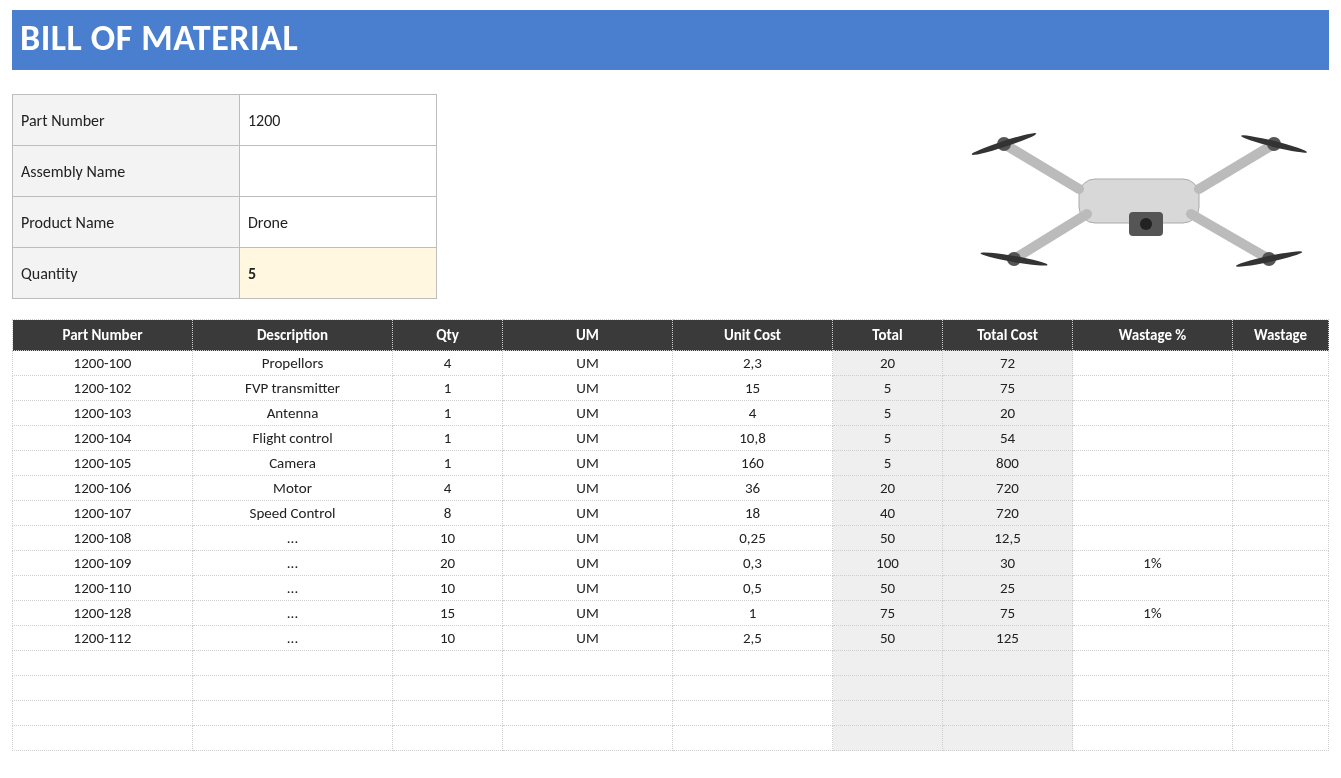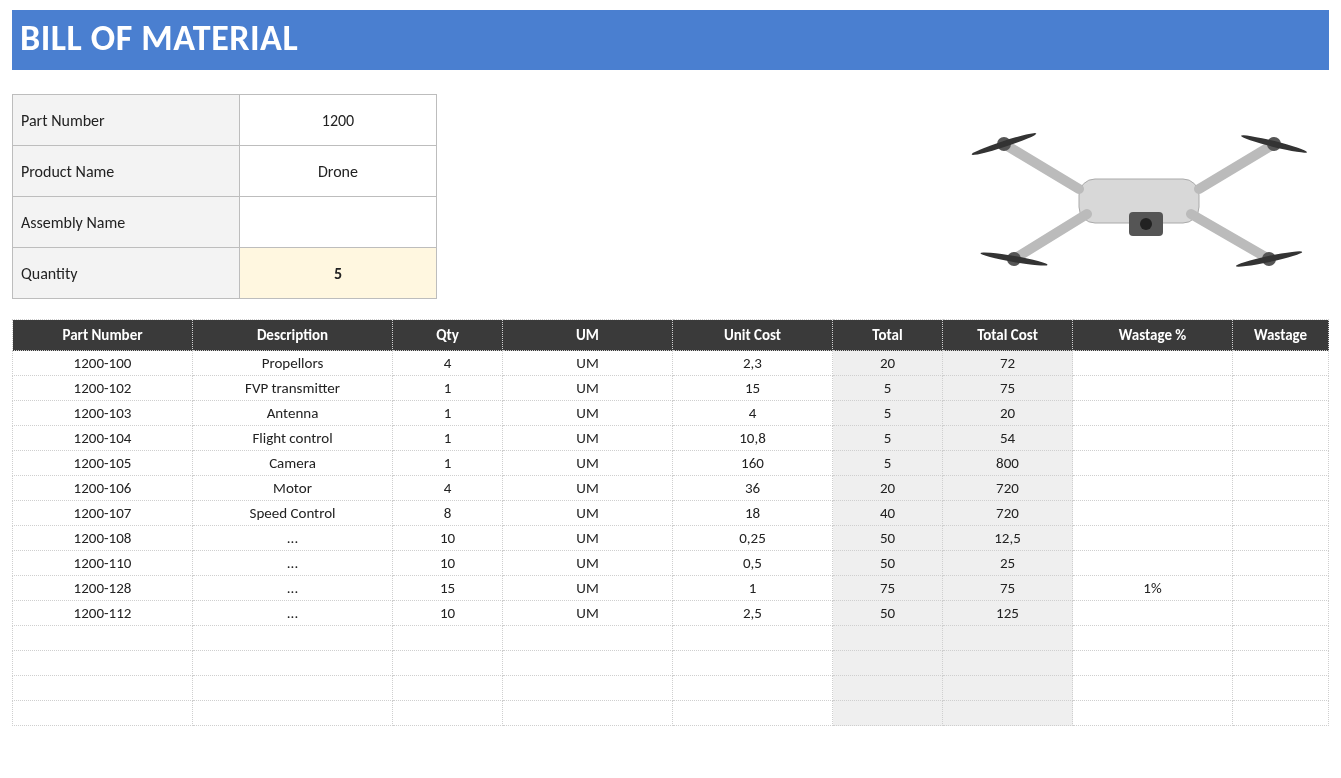--- a/index.html
+++ b/index.html
@@ -39,21 +39,20 @@
     height:26px;
   }
   .meta-table .lbl{
     background:#f3f3f3;
     width:210px;
     text-align:left;
     padding-left:8px;
   }
   .meta-table .val{
     width:180px;
-    text-align:center;
   }
   .meta-table .bold{font-weight:700;}
   .meta-table .hl{background:#fff7e0;font-weight:700;}
 
   
   .drone{
     margin-left:auto;
     margin-right:20px;
   }
   .drone svg{display:block;}
@@ -88,26 +87,26 @@
 
 <div class="top">
 
   <table class="meta-table">
     <tbody id="meta-left-body">
         <tr>
           <td class="lbl">Part Number</td>
           <td class="val">1200</td>
         </tr>
         <tr>
+          <td class="lbl">Assembly Name</td>
+          <td class="val"></td>
+        </tr>
+        <tr>
           <td class="lbl">Product Name</td>
           <td class="val">Drone</td>
-        </tr>
-        <tr>
-          <td class="lbl">Assembly Name</td>
-          <td class="val"></td>
         </tr>
         <tr>
           <td class="lbl">Quantity</td>
           <td class="val hl">5</td>
         </tr>
       </tbody>
   </table>
 
 
   <div class="drone">
@@ -243,20 +242,31 @@
         <td>...</td>
         <td>10</td>
         <td>UM</td>
         <td>0,25</td>
         <td class="shade">50</td>
         <td class="shade">12,5</td>
         <td></td>
         <td></td>
       </tr>
       <tr>
+        <td>1200-109</td>
+        <td>...</td>
+        <td>20</td>
+        <td>UM</td>
+        <td>0,3</td>
+        <td class="shade">100</td>
+        <td class="shade">30</td>
+        <td>1%</td>
+        <td></td>
+      </tr>
+      <tr>
         <td>1200-110</td>
         <td>...</td>
         <td>10</td>
         <td>UM</td>
         <td>0,5</td>
         <td class="shade">50</td>
         <td class="shade">25</td>
         <td></td>
         <td></td>
       </tr>

